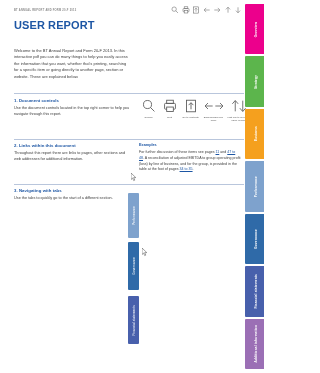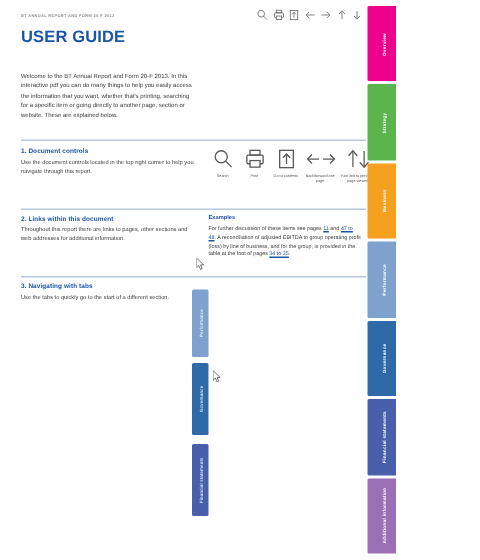--- a/index.html
+++ b/index.html
@@ -101,21 +101,21 @@
     font-size:3.1px; color:#fff; letter-spacing:.2px; white-space:nowrap;
     font-weight:bold;
   }
 </style>
 </head>
 <body>
 
 <div class="page">
 
   <div class="doc-header">BT ANNUAL REPORT AND FORM 20-F   2013</div>
-  <div class="page-title">USER GUIDE</div>
+  <div class="page-title">USER REPORT</div>
 
   <div class="ctrl-bar">
     <span>
       <svg width="8" height="8" viewBox="0 0 16 16">
           <circle cx="6.3" cy="6.3" r="4.4" fill="none" stroke="#666" stroke-width="1.1"></circle>
           <line x1="9.6" y1="9.6" x2="14" y2="14" stroke="#666" stroke-width="1.1"></line>
         </svg>
     </span>
     <span>
       <svg width="8" height="8" viewBox="0 0 16 16">

